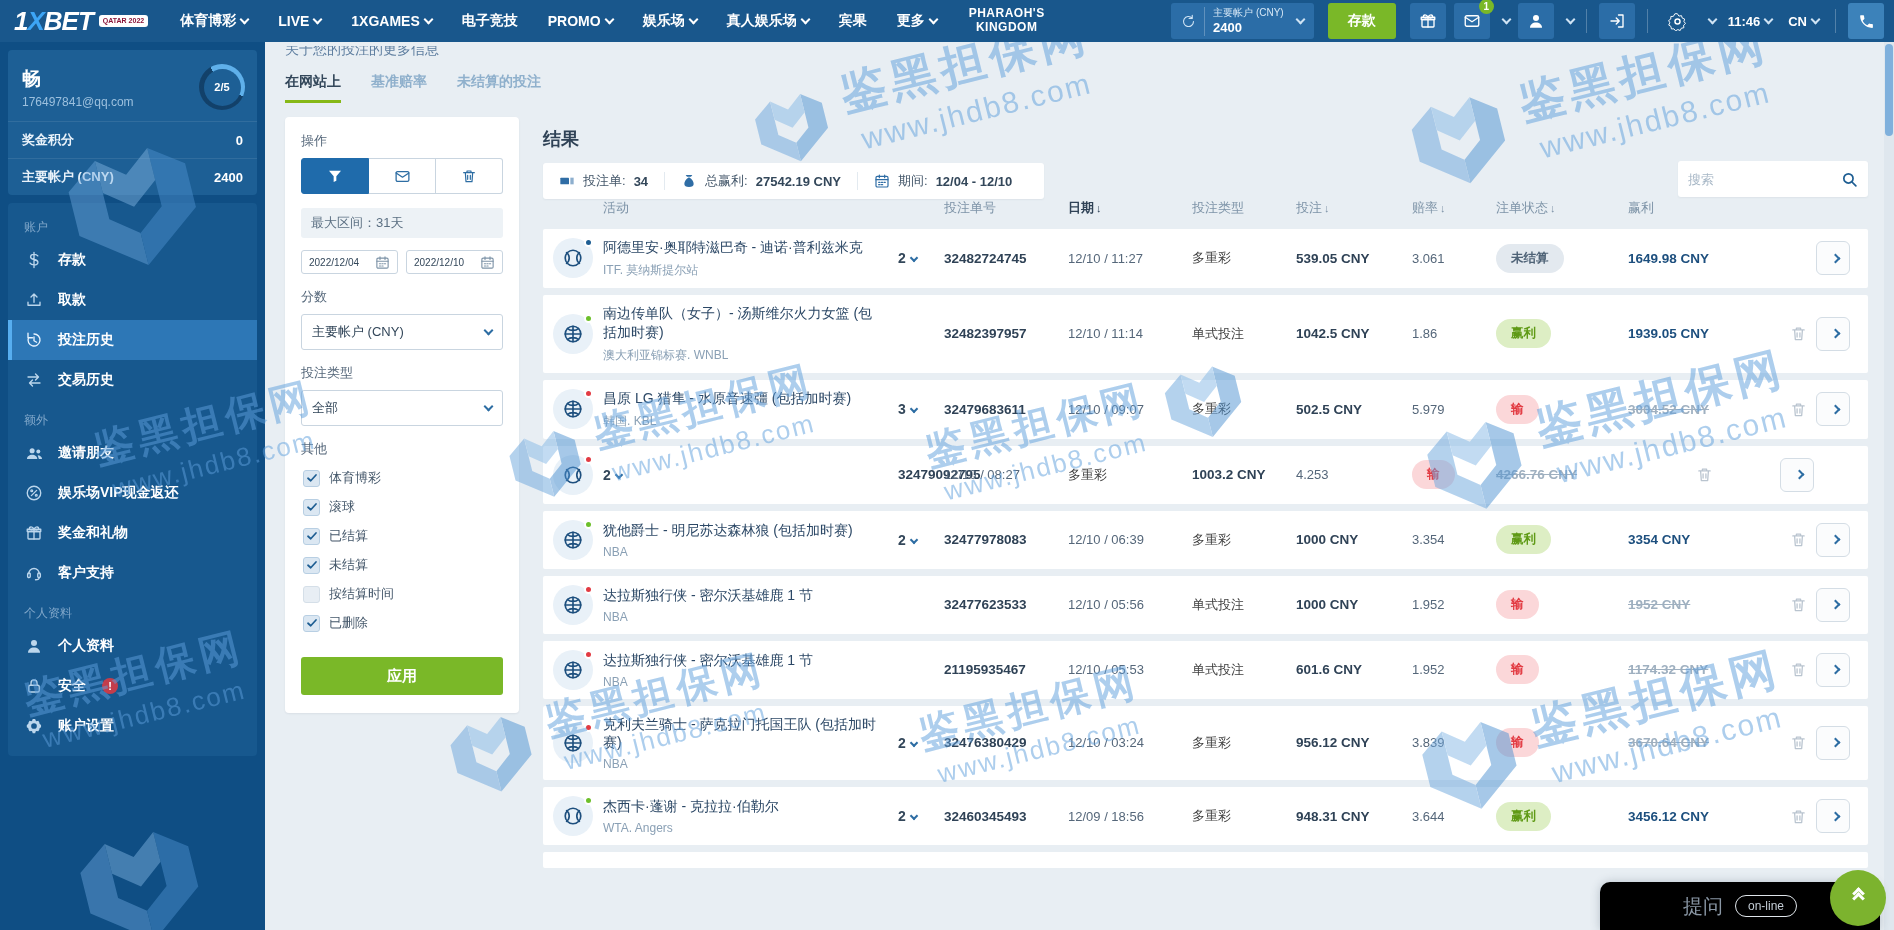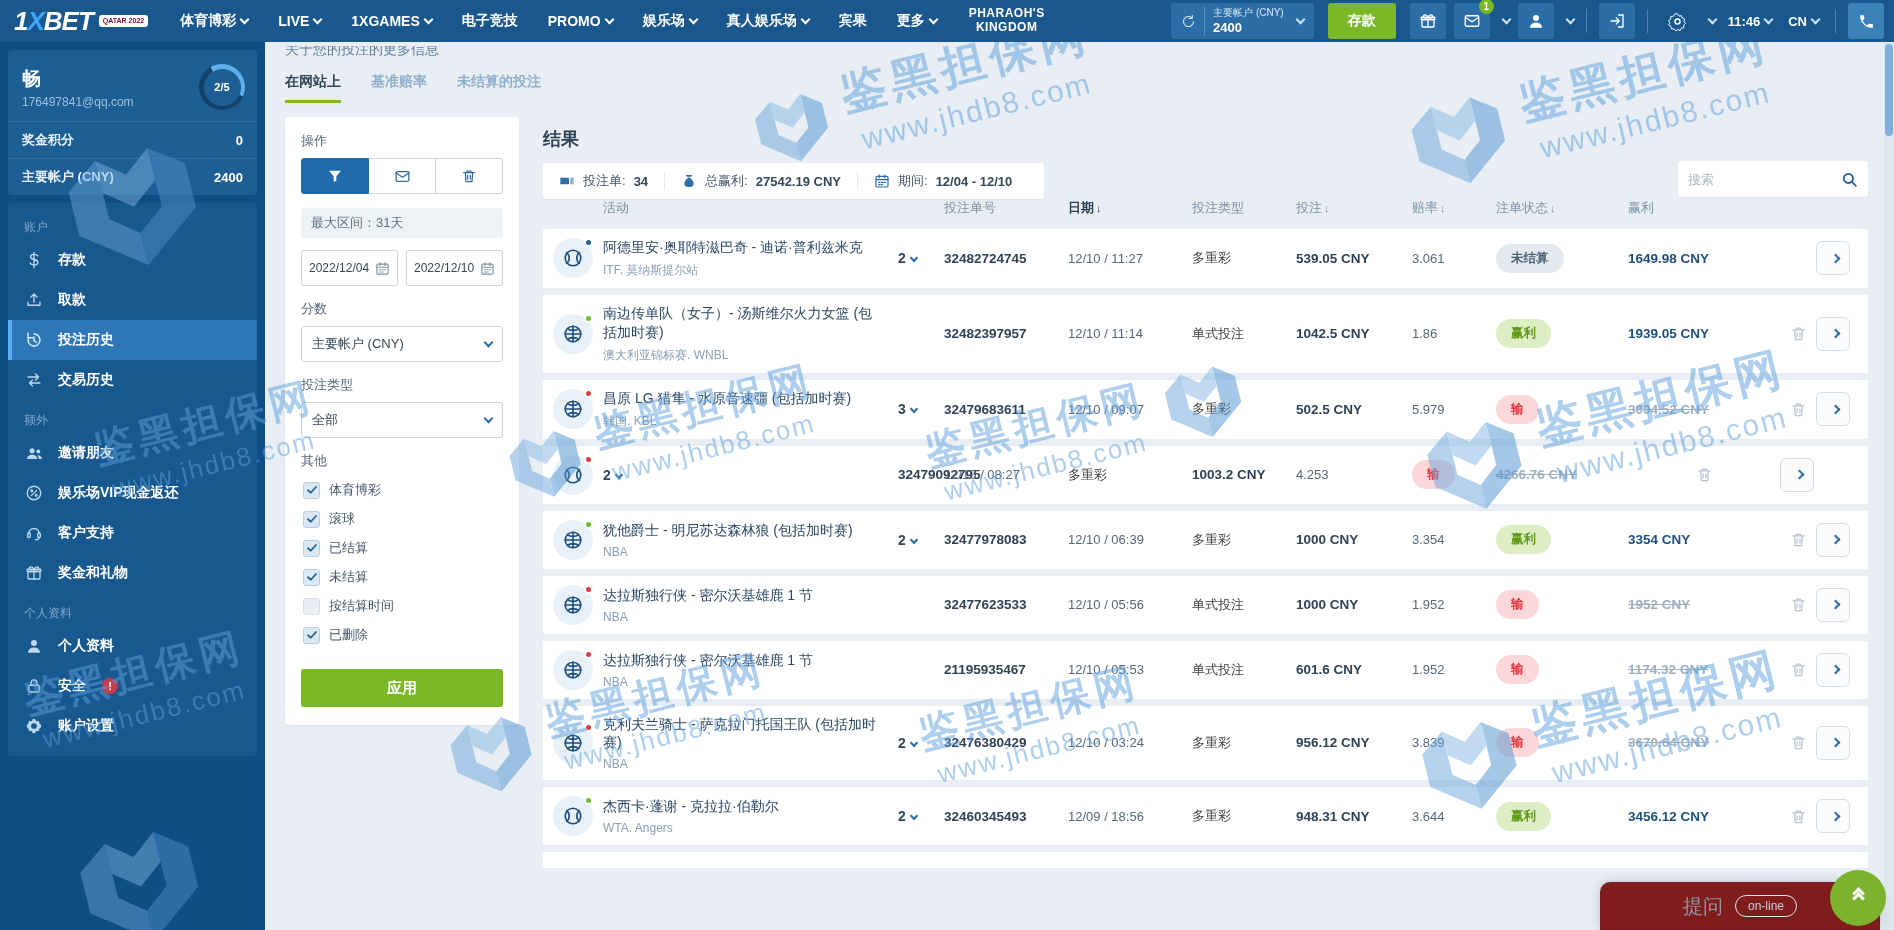--- a/index.html
+++ b/index.html
@@ -69,21 +69,21 @@
   .fcard{width:234px;background:#fff;border-radius:4px;box-shadow:0 1px 2px rgba(40,60,80,.08);padding:15px 16px 18px;flex:none}
   .flabel{color:#55677a;font-size:13px;margin:14px 0 8px}
   .flabel.first{margin-top:0}
   .btngroup{display:flex}
   .fbtn{flex:1;height:36px;border:1px solid #c9d5e0;background:#fff;display:flex;align-items:center;justify-content:center;color:#2d6da3;cursor:pointer}
   .fbtn+.fbtn{border-left:none}
   .fbtn.active{background:#1f6bab;border-color:#1f6bab;color:#fff}
   .fbtn:first-child{border-radius:3px 0 0 3px}.fbtn:last-child{border-radius:0 3px 3px 0}
   .inforange{margin-top:14px;background:#edf2f6;border-radius:3px;height:30px;display:flex;align-items:center;padding:0 10px;color:#5c7083;font-size:13px}
   .dates{display:flex;gap:8px;margin-top:12px}
-  .dinput{flex:1;height:36px;border:1px solid #c9d5e0;border-radius:3px;display:flex;align-items:center;justify-content:space-between;padding:0 7px;color:#33475a;font-size:12px;cursor:pointer}
+  .dinput{flex:1;height:24px;border:1px solid #c9d5e0;border-radius:3px;display:flex;align-items:center;justify-content:space-between;padding:0 7px;color:#33475a;font-size:10px;cursor:pointer}
   .dinput .cal{color:#7d93a7}
   .fselect{height:36px;border:1px solid #c9d5e0;border-radius:3px;display:flex;align-items:center;justify-content:space-between;padding:0 10px;color:#33475a;font-size:13px;cursor:pointer}
   .fselect .chev{color:#2d6da3}
   .cbrow{display:flex;align-items:center;gap:9px;margin:11px 2px;color:#44576a;font-size:13px;cursor:pointer}
   .cbox{width:17px;height:17px;border-radius:3px;background:#dbe7f2;border:1px solid #b8cfe3;display:flex;align-items:center;justify-content:center;color:#1d5d92}
   .cbox svg{visibility:visible}
   .cbrow.uncheck .cbox{background:#e8eef4;border-color:#d5dfe8}
   .cbrow.uncheck .cbox svg{visibility:hidden}
   .btn-apply{width:100%;margin-top:14px;height:38px;background:#7ab828;border:none;border-radius:3px;color:#fff;font-size:15px;font-weight:bold;cursor:pointer}
 
@@ -130,21 +130,21 @@
   .w-normal{color:#1d4f7e}
   .w-strike{color:#9fb0c0;text-decoration:line-through}
   .c-trash{color:#b9c4cf;cursor:pointer;visibility:hidden;display:flex;justify-content:center}
   .c-trash.can-delete{visibility:visible}
   .gobtn{width:34px;height:34px;border:1px solid #d4dde5;border-radius:6px;background:#fbfcfd;display:flex;align-items:center;justify-content:center;color:#2d6da3;cursor:pointer}
   .partialrow{background:#fff;border-radius:2px;height:16px}
 
   
   .vscroll{position:absolute;top:42px;right:0;width:10px;bottom:0;background:#dfe7ee;z-index:40}
   .vscroll .thumb{position:absolute;top:2px;left:1px;width:8px;height:92px;border-radius:4px;background:#7fb0dc}
-  .chat{position:absolute;right:14px;bottom:0;width:280px;height:48px;background:#7f1d1d;border-radius:10px 10px 0 0;box-shadow:0 0 10px rgba(40,60,80,.25);display:flex;align-items:center;justify-content:center;gap:12px;z-index:50}
+  .chat{position:absolute;right:14px;bottom:0;width:280px;height:48px;background:#000000;border-radius:10px 10px 0 0;box-shadow:0 0 10px rgba(40,60,80,.25);display:flex;align-items:center;justify-content:center;gap:12px;z-index:50}
   .chat .q{color:#8a97a5;font-size:20px}
   .chat .pill{border:1px solid #dfe5ea;border-radius:13px;color:#c3ccd5;font-size:12px;padding:3px 12px}
   .chatfab{position:absolute;right:8px;bottom:4px;width:56px;height:56px;border-radius:50%;background:#7cb32e;z-index:51;display:flex;flex-direction:column;align-items:center;justify-content:center;color:#fff;cursor:pointer}
   .chatfab .chev{margin:0;width:9px;height:9px;transform:rotate(-135deg);border-width:3px}
   .chatfab .chev+.chev{margin-top:-4px}
 
   
   .wm{position:absolute;display:flex;align-items:center;gap:12px;color:#5e9fdc;opacity:.5;transform:rotate(-14deg);pointer-events:none;z-index:20;white-space:nowrap}
   .wm .col{display:flex;flex-direction:column;align-items:center}
   .wm .t1{font-size:46px;font-weight:bold;letter-spacing:5px}
@@ -343,36 +343,36 @@
                 <path d="M8.5 15.5l7-7"></path>
                 <circle cx="9" cy="9" r="1.2"></circle>
                 <circle cx="15" cy="15" r="1.2"></circle>
               </svg>
             </span>
           <span>娱乐场VIP现金返还</span>
         </div>
         <div class="sitem">
           <span class="sic">
               <svg width="18" height="18" viewBox="0 0 24 24" class="ico">
+                <rect x="4" y="10" width="16" height="10" rx="1"></rect>
+                <path d="M3 7h18v3H3zM12 7v13M12 7c-2-4.5-7-3.5-6-.5.6 1.8 4 1.8 6 .5zM12 7c2-4.5 7-3.5 6-.5-.6 1.8-4 1.8-6 .5z"></path>
+              </svg>
+            </span>
+          <span>奖金和礼物</span>
+        </div>
+        <div class="sitem">
+          <span class="sic">
+              <svg width="18" height="18" viewBox="0 0 24 24" class="ico">
                 <path d="M5 13a7 7 0 0114 0"></path>
                 <rect x="3.5" y="12" width="3.5" height="6" rx="1.5"></rect>
                 <rect x="17" y="12" width="3.5" height="6" rx="1.5"></rect>
                 <path d="M19 18c0 2-2 3-5 3"></path>
               </svg>
             </span>
           <span>客户支持</span>
-        </div>
-        <div class="sitem">
-          <span class="sic">
-              <svg width="18" height="18" viewBox="0 0 24 24" class="ico">
-                <rect x="4" y="10" width="16" height="10" rx="1"></rect>
-                <path d="M3 7h18v3H3zM12 7v13M12 7c-2-4.5-7-3.5-6-.5.6 1.8 4 1.8 6 .5zM12 7c2-4.5 7-3.5 6-.5-.6 1.8-4 1.8-6 .5z"></path>
-              </svg>
-            </span>
-          <span>奖金和礼物</span>
         </div>
 
         <div class="secttl">个人资料</div>
         <div class="sitem">
           <span class="sic">
               <svg width="18" height="18" viewBox="0 0 24 24" class="ico fill">
                 <circle cx="12" cy="8" r="4"></circle>
                 <path d="M4 21c0-4.4 3.6-7 8-7s8 2.6 8 7z"></path>
               </svg>
             </span>

